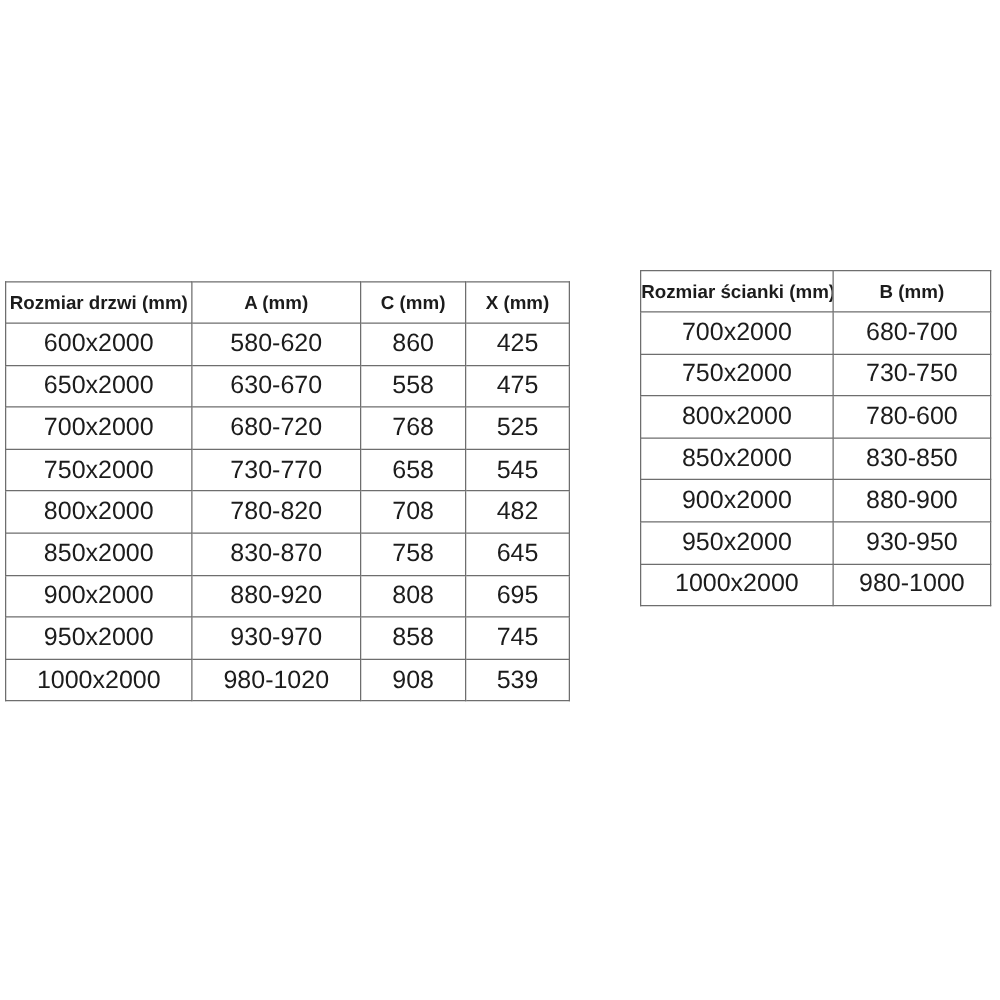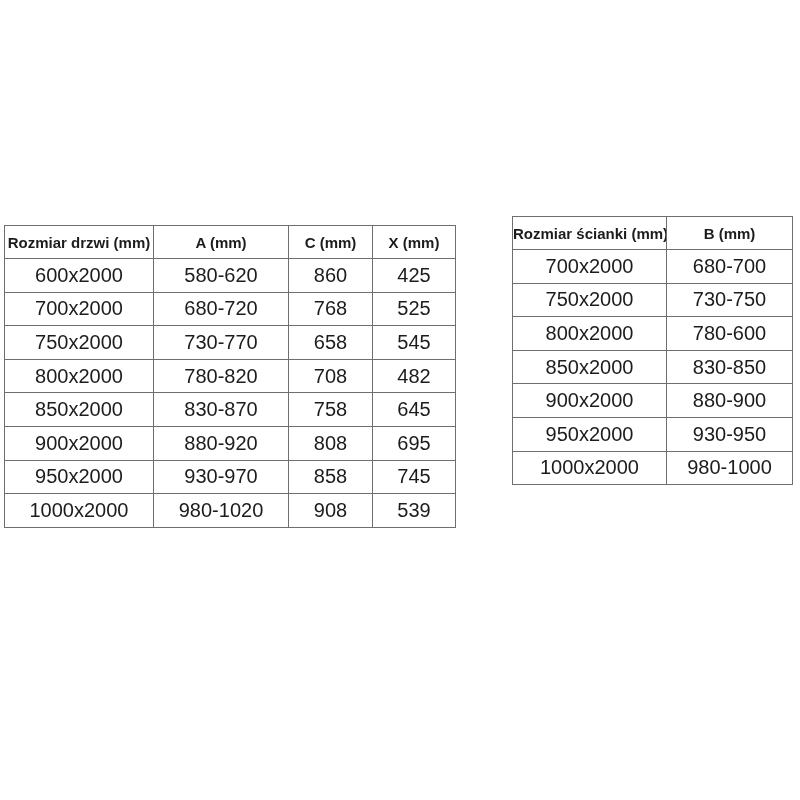--- a/index.html
+++ b/index.html
@@ -73,20 +73,26 @@
           <th>C (mm)</th>
           <th>X (mm)</th>
         </tr>
     </thead>
     <tbody>
         <tr>
           <td>600x2000</td>
           <td>580-620</td>
           <td>860</td>
           <td>425</td>
+        </tr>
+        <tr>
+          <td>650x2000</td>
+          <td>630-670</td>
+          <td>558</td>
+          <td>475</td>
         </tr>
         <tr>
           <td>700x2000</td>
           <td>680-720</td>
           <td>768</td>
           <td>525</td>
         </tr>
         <tr>
           <td>750x2000</td>
           <td>730-770</td>

